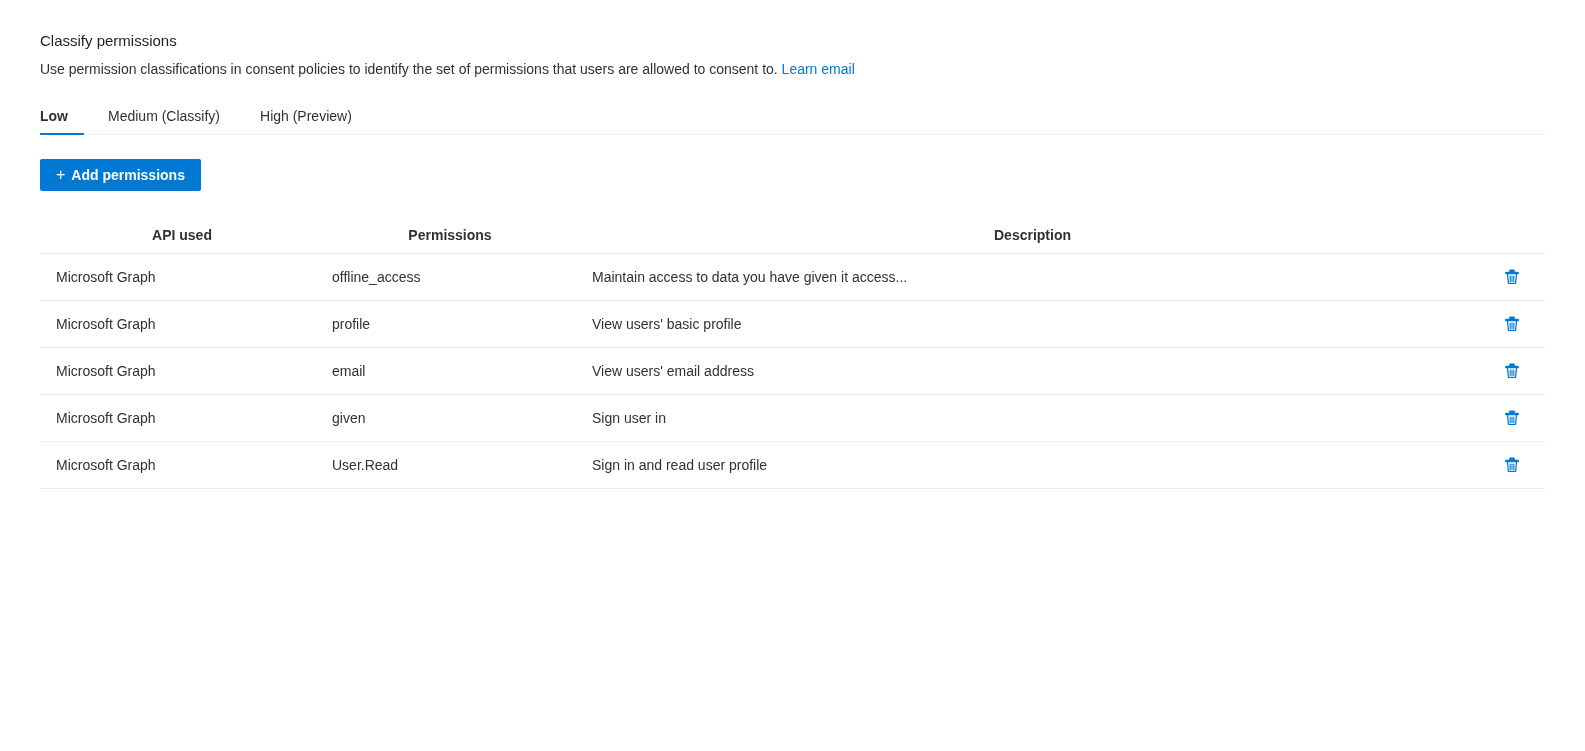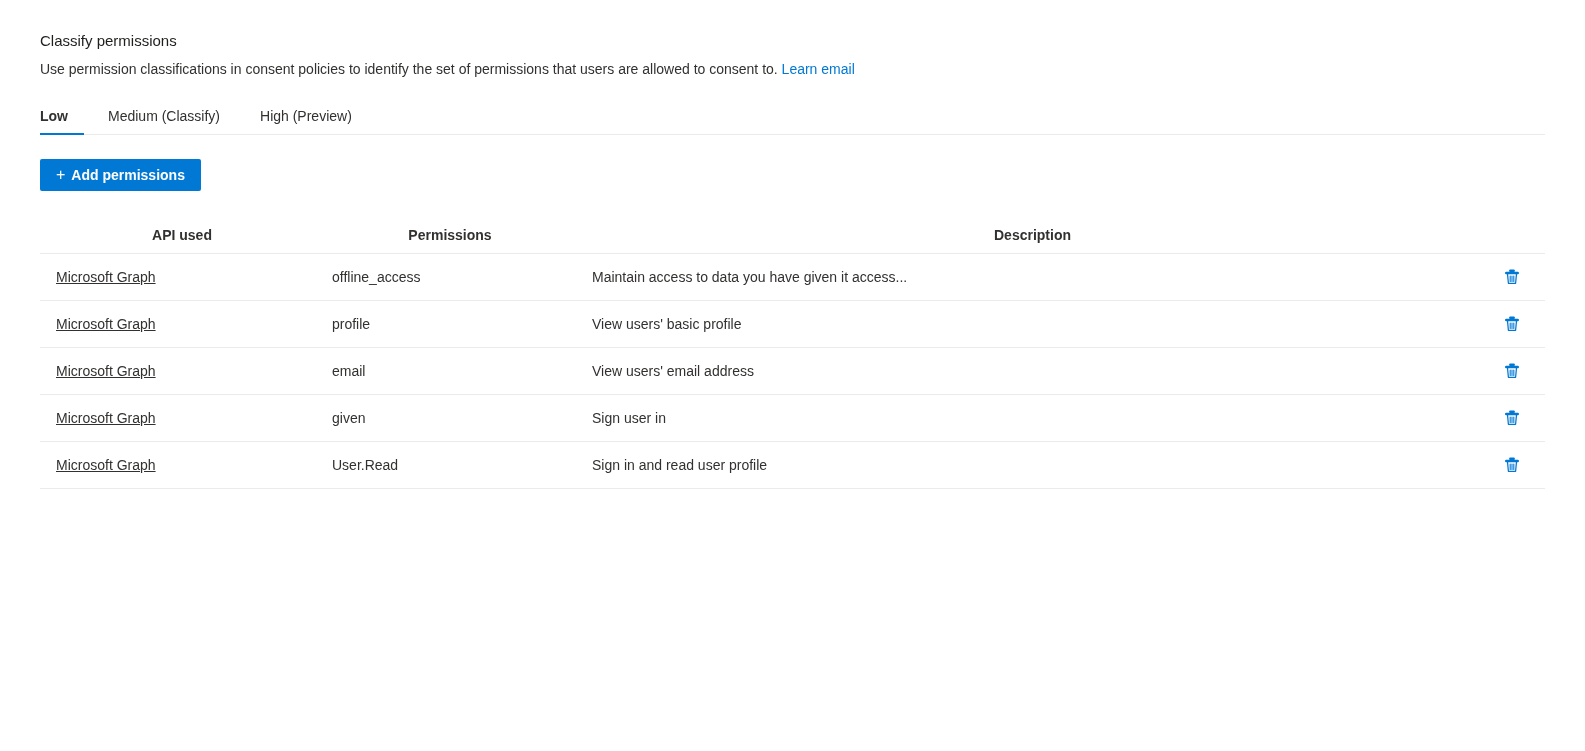--- a/index.html
+++ b/index.html
@@ -135,21 +135,20 @@
       padding: 10px 12px;
       font-size: 14px;
       color: #323130;
       border-bottom: 1px solid #edebe9;
       vertical-align: middle;
     }
 
     .permissions-table td:first-child {
       padding-left: 16px;
       width: 280px;
-      text-decoration: underline;
     }
 
     .permissions-table td:nth-child(2) {
       width: 260px;
     }
 
     .permissions-table td:last-child {
       text-align: right;
       padding-right: 20px;
       width: 60px;

